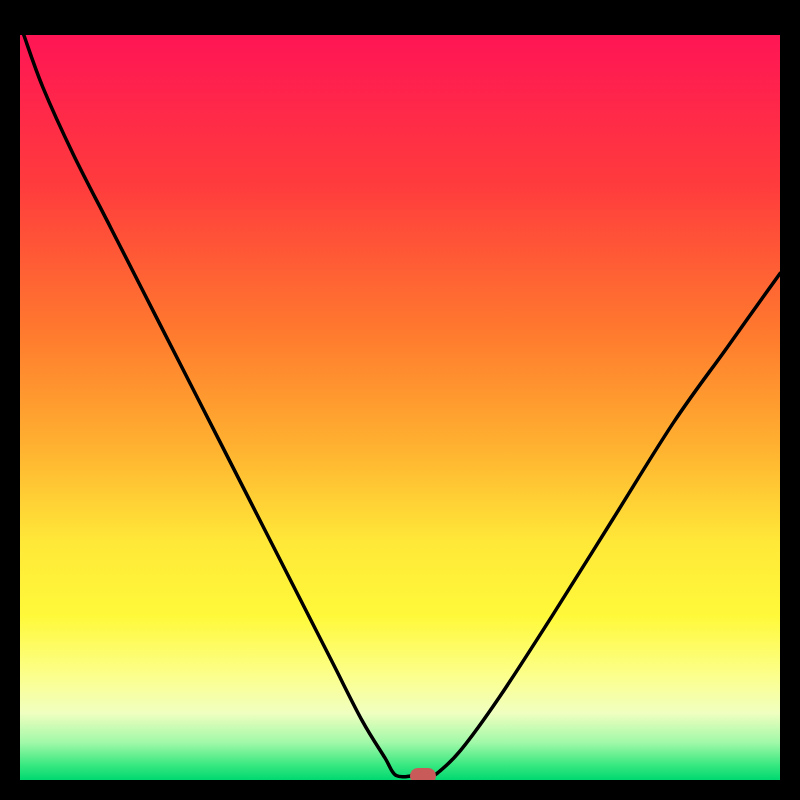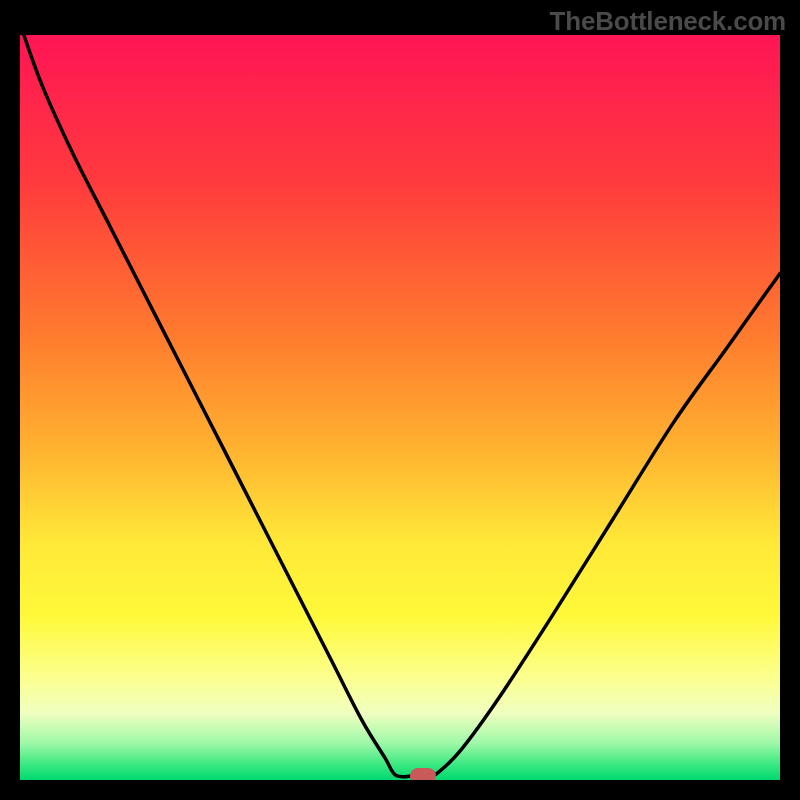--- a/index.html
+++ b/index.html
@@ -55,21 +55,20 @@
     height: 16px;
     background: #c85a5a;
     border-radius: 8px;
     transform: translate(-50%, -50%);
   }
 </style>
 </head>
 <body>
 
 <div class="container">
-  <div class="watermark">TheBottleneck.com</div>
   <div class="plot-area">
     <svg class="gradient" viewBox="0 0 760 745" preserveAspectRatio="none">
       <defs>
         <linearGradient id="bg" x1="0" y1="0" x2="0" y2="1">
             <stop offset="0%" stop-color="#ff1555"></stop>
             <stop offset="20%" stop-color="#ff3b3d"></stop>
             <stop offset="40%" stop-color="#ff7a2e"></stop>
             <stop offset="55%" stop-color="#ffb030"></stop>
             <stop offset="68%" stop-color="#ffe838"></stop>
             <stop offset="78%" stop-color="#fff93a"></stop>

